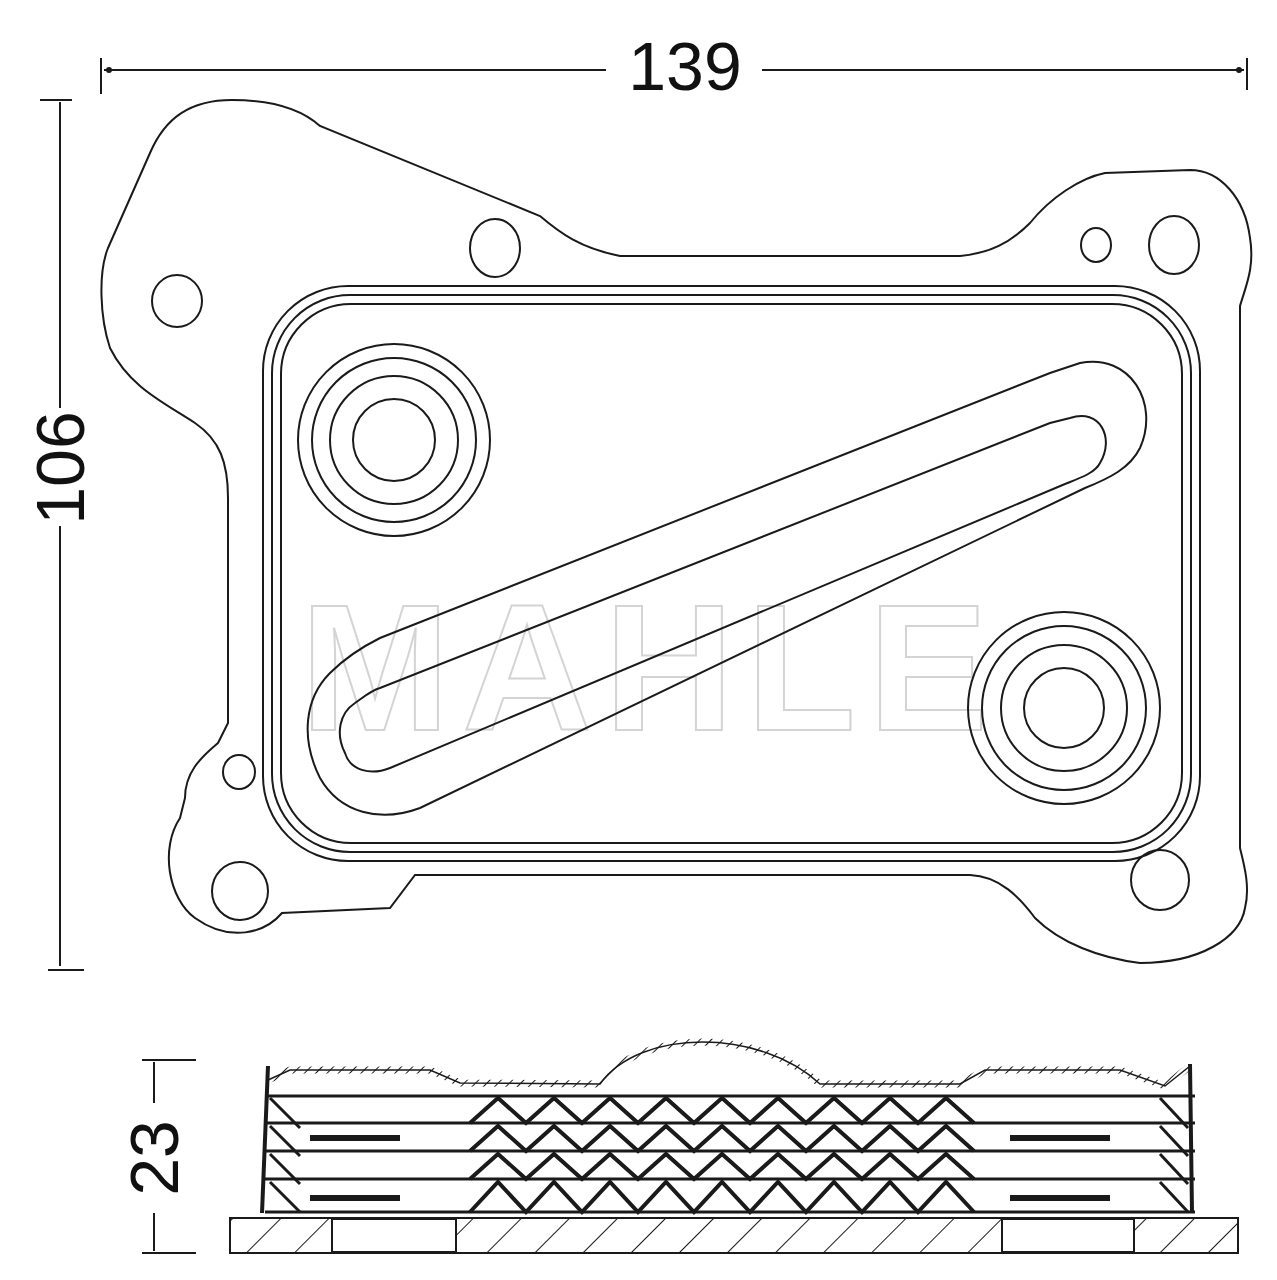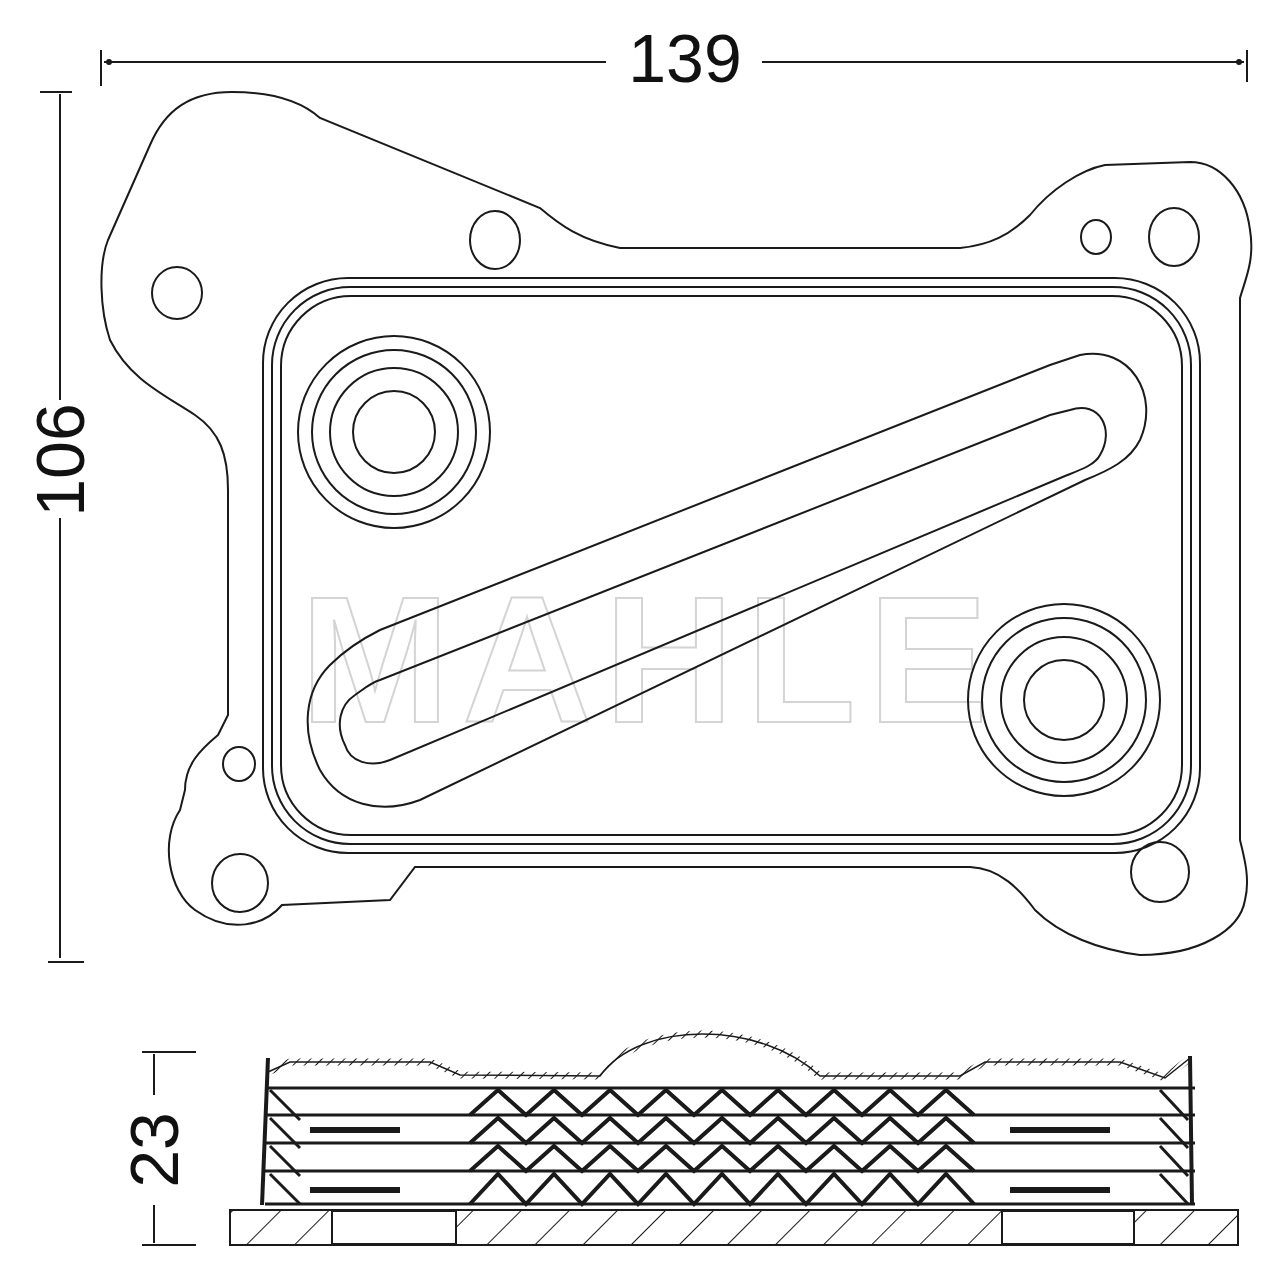--- a/index.html
+++ b/index.html
@@ -1,17 +1,17 @@
 <!DOCTYPE html>
 <html><head>
   <meta charset="utf-8">
   <style>
     html, body { margin: 0; padding: 0; background: #ffffff; }
     body { width: 1277px; height: 1280px; position: relative; overflow: hidden; }
-    .canvas { position: absolute; left: 0; top: 0; width: 1277px; height: 1136px; }
+    .canvas { position: absolute; left: 0; top: 8px; width: 1277px; height: 1136px; }
     svg { display: block; }
     .dim-text { font-family: "Liberation Sans", sans-serif; fill: #111111; }
     .watermark { font-family: "Liberation Sans", sans-serif; font-weight: bold; fill: none; stroke: #d4d4d4; stroke-width: 2; }
   </style>
 </head>
 <body>
 
 <div class="canvas">
 <svg width="1277" height="1280" viewBox="0 0 1277 1280" xmlns="http://www.w3.org/2000/svg">
   <defs>

